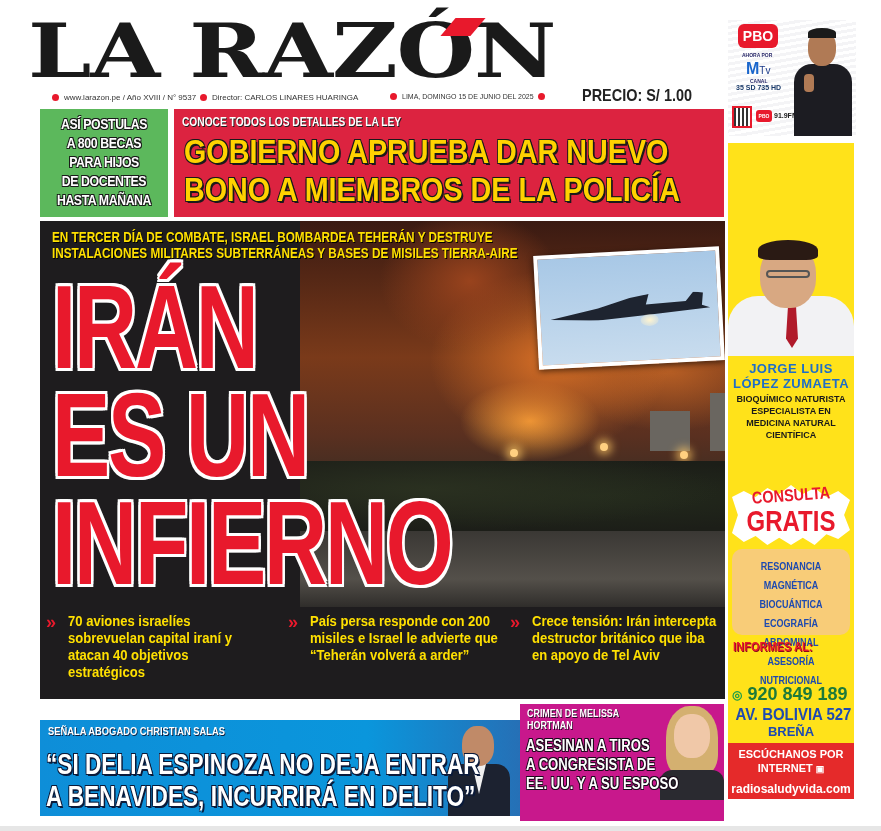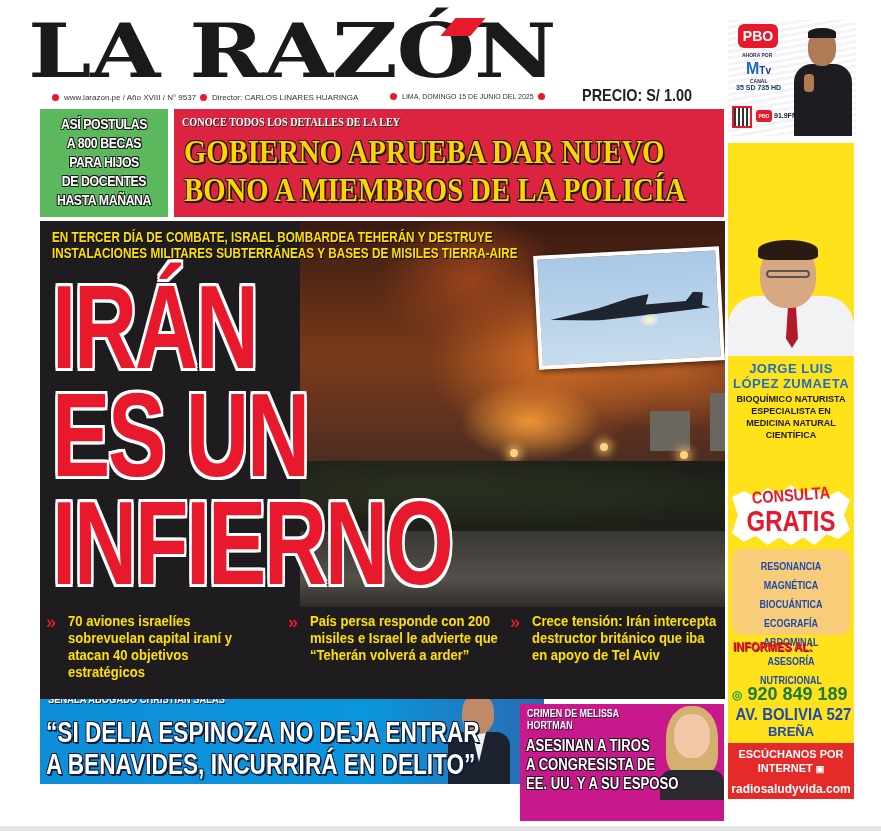--- a/index.html
+++ b/index.html
@@ -16,38 +16,38 @@
 
   .infobar { position: absolute; left: 40px; top: 90px; width: 690px; height: 18px; font-size: 8px; color: #333; }
   .infobar .item { position: absolute; top: 3px; display: flex; align-items: center; gap: 5px; white-space: nowrap; }
   .dot { width: 7px; height: 7px; border-radius: 50%; background: #e8192c; display: inline-block; }
   .price { position: absolute; left: 542px; top: -4px; font-size: 17px; font-weight: bold; color: #222; transform: scaleX(0.85); transform-origin: left; white-space: nowrap; }
 
   
   .pbo-ad { position: absolute; left: 728px; top: 20px; width: 128px; height: 116px; background: repeating-linear-gradient(170deg, #f4f4f6 0 3px, #ffffff 3px 6px); overflow: hidden; }
   .pbo-logo { position: absolute; left: 10px; top: 4px; width: 40px; height: 24px; background: #e8192c; border-radius: 6px; color: #fff; font-weight: 900; font-size: 14px; text-align: center; line-height: 24px; }
   .pbo-small { position: absolute; font-size: 5px; color: #2a2a6a; font-weight: bold; text-align: center; }
-  .pbo-mtv { position: absolute; left: 18px; top: 40px; font-size: 16px; font-weight: 700; color: #1a66cc; }
+  .pbo-mtv { position: absolute; left: 18px; top: 40px; font-size: 16px; font-weight: 400; color: #1a66cc; }
   .pbo-mtv span { font-size: 10px; color: #1a3a8a; }
   .pbo-channels { position: absolute; left: 8px; top: 64px; font-size: 7px; font-weight: 900; color: #1a3a6a; white-space: nowrap; }
   .pbo-qr { position: absolute; left: 4px; top: 86px; width: 20px; height: 22px; background: repeating-linear-gradient(90deg, #333 0 2px, #fff 2px 4px); border: 2px solid #e8192c; }
   .pbo-radio { position: absolute; left: 28px; top: 90px; width: 16px; height: 12px; background: #e8192c; border-radius: 3px; font-size: 5px; color: #fff; font-weight: 900; text-align: center; line-height: 12px; }
   .pbo-freq { position: absolute; left: 46px; top: 92px; font-size: 7px; font-weight: 900; color: #222; }
   .pbo-person { position: absolute; left: 66px; top: 6px; width: 58px; height: 110px; }
   .pbo-head { position: absolute; left: 14px; top: 4px; width: 28px; height: 36px; border-radius: 45%; background: #b07a55; }
   .pbo-hair { position: absolute; left: 14px; top: 2px; width: 28px; height: 10px; border-radius: 50% 50% 0 0; background: #1a1a1a; }
   .pbo-body { position: absolute; left: 0; top: 38px; width: 58px; height: 72px; background: #1c1c22; border-radius: 18px 18px 0 0; }
   .pbo-thumb { position: absolute; left: 10px; top: 48px; width: 10px; height: 18px; background: #b07a55; border-radius: 4px; }
 
   
   .green-box { position: absolute; left: 40px; top: 109px; width: 128px; height: 108px; background: #5cb85c; color: #fff; font-weight: 900; font-size: 15px; line-height: 19px; text-align: center; padding-top: 5px; text-shadow: 1px 1px 0 #1a1a1a, -1px -1px 0 #1a1a1a, 1px -1px 0 #1a1a1a, -1px 1px 0 #1a1a1a; font-family: "Liberation Sans", sans-serif; letter-spacing: -0.5px; }
   .green-box div { transform: scaleX(0.82); }
 
   
-  .red-box { position: absolute; left: 174px; top: 109px; width: 550px; height: 108px; background: #dc2340; font-family: Liberation Serif, serif; }
+  .red-box { position: absolute; left: 174px; top: 109px; width: 550px; height: 108px; background: #dc2340; }
   .red-kicker { position: absolute; left: 8px; top: 6px; font-size: 12px; font-weight: 900; color: #fff; text-shadow: 1px 1px 0 #222; transform: scaleX(0.85); transform-origin: left; white-space: nowrap; }
   .red-headline { position: absolute; left: 10px; top: 24px; width: 540px; font-size: 33px; line-height: 38px; font-weight: 900; color: #ffd200; text-shadow: 2px 2px 0 #1a1a1a, -1px -1px 0 #1a1a1a, 1px -1px 0 #1a1a1a, -1px 1px 0 #1a1a1a; transform: scaleX(0.87); transform-origin: left; white-space: nowrap; }
 
   
   .main-block { position: absolute; left: 40px; top: 221px; width: 685px; height: 478px; background: #1e1c1e; overflow: hidden; }
   .fire-photo { position: absolute; left: 260px; top: 0; width: 425px; height: 390px;
     background:
       radial-gradient(ellipse 90px 70px at 170px 60px, rgba(160,70,30,0.9), transparent),
       radial-gradient(ellipse 120px 90px at 250px 140px, rgba(230,120,40,0.85), transparent),
       radial-gradient(ellipse 110px 60px at 370px 150px, rgba(210,110,40,0.7), transparent),
@@ -68,21 +68,21 @@
   .big-headline { position: absolute; left: 12px; top: 52px; font-family: "Liberation Sans", sans-serif; font-weight: 900; color: #e8192c; font-size: 118px; line-height: 108px; letter-spacing: -3px; z-index: 3;
     text-shadow: 3px 0 0 #fff, -3px 0 0 #fff, 0 3px 0 #fff, 0 -3px 0 #fff, 3px 3px 0 #fff, -3px -3px 0 #fff, 3px -3px 0 #fff, -3px 3px 0 #fff;
     transform: scaleX(0.74); transform-origin: left top; white-space: nowrap; }
 
   .bullets { position: absolute; left: 0; top: 386px; width: 685px; height: 92px; background: #1e1c1e; z-index: 3; }
   .bullet { position: absolute; top: 6px; display: flex; gap: 4px; }
   .chevron { color: #e8192c; font-size: 18px; font-weight: 900; line-height: 18px; letter-spacing: -6px; width: 18px; }
   .bullet-text { color: #ffe000; font-weight: bold; font-size: 14.5px; line-height: 17px; transform: scaleX(0.9); transform-origin: left top; width: 210px; }
 
   
-  .blue-box { position: absolute; left: 40px; top: 688px; width: 504px; height: 96px; background: linear-gradient(90deg, #0e8ed8 0%, #0a96dc 65%, #2a6ab0 100%); overflow: hidden; }
+  .blue-box { position: absolute; left: 40px; top: 720px; width: 504px; height: 96px; background: linear-gradient(90deg, #0e8ed8 0%, #0a96dc 65%, #2a6ab0 100%); overflow: hidden; }
   .blue-kicker { position: absolute; left: 8px; top: 5px; font-size: 11px; font-weight: 900; color: #fff; text-shadow: 1px 1px 0 #102040; transform: scaleX(0.85); transform-origin: left; white-space: nowrap; }
   .blue-headline { position: absolute; left: 6px; top: 28px; font-size: 29px; line-height: 32px; font-weight: 900; color: #fff; text-shadow: 2px 2px 0 #0a1a3a, -1px -1px 0 #0a1a3a, 1px -1px 0 #0a1a3a, -1px 1px 0 #0a1a3a; transform: scaleX(0.78); transform-origin: left; white-space: nowrap; z-index: 2; }
   .lawyer { position: absolute; left: 408px; top: 0; width: 62px; height: 96px; }
   .lawyer .head { position: absolute; left: 14px; top: 6px; width: 32px; height: 40px; border-radius: 45%; background: #c08a68; }
   .lawyer .suit { position: absolute; left: 0; top: 44px; width: 62px; height: 52px; background: #1c2230; border-radius: 14px 14px 0 0; }
   .lawyer .shirt { position: absolute; left: 24px; top: 44px; width: 14px; height: 30px; background: #f0f0f0; clip-path: polygon(0 0, 100% 0, 50% 100%); }
 
   .magenta-box { position: absolute; left: 520px; top: 704px; width: 204px; height: 117px; background: #c8188c; overflow: hidden; }
   .mag-kicker { position: absolute; left: 7px; top: 3px; font-size: 10.5px; line-height: 12px; font-weight: 900; color: #fff; text-shadow: 1px 1px 0 #2a0a2a; transform: scaleX(0.85); transform-origin: left top; white-space: nowrap; }
   .mag-headline { position: absolute; left: 6px; top: 32px; font-size: 16px; line-height: 19px; font-weight: 900; color: #fff; text-shadow: 1px 1px 0 #1a0a1a, -1px -1px 0 #1a0a1a, 1px -1px 0 #1a0a1a, -1px 1px 0 #1a0a1a; transform: scaleX(0.82); transform-origin: left top; white-space: nowrap; z-index: 2; }

